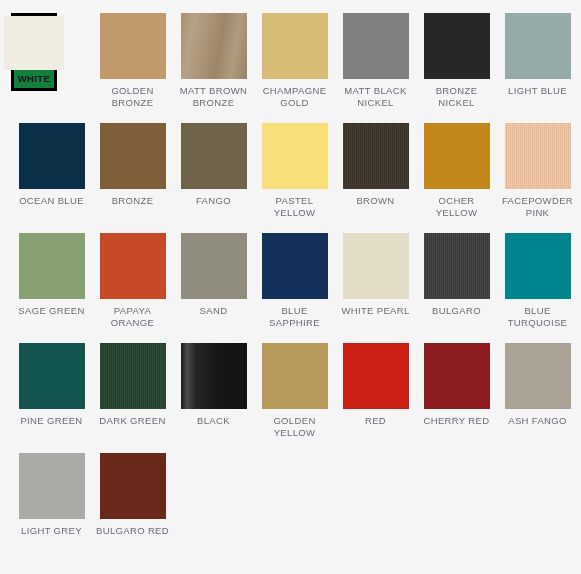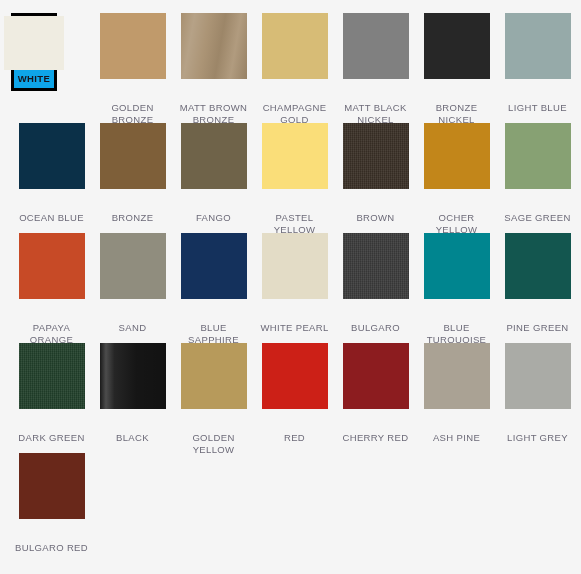--- a/index.html
+++ b/index.html
@@ -85,41 +85,41 @@
     background: linear-gradient(90deg,
       rgba(255,255,255,0.00) 0%,
       rgba(255,255,255,0.22) 9%,
       rgba(255,255,255,0.05) 22%,
       rgba(0,0,0,0.18) 55%,
       rgba(0,0,0,0.30) 100%);
     pointer-events: none;
   }
 
   .swatch-label {
-    margin-top: 23px;
+    margin-top: 6px;
     width: 78px;
     text-align: center;
     font-size: 9.5px;
     line-height: 11.5px;
     letter-spacing: 0.35px;
     color: #6c6a78;
     font-family: "Liberation Sans", sans-serif;
     word-break: break-word;
   }
 
   
   .swatch-cell.selected {
     align-items: flex-start;
   }
 
   .swatch-cell.selected .selected-box {
     width: 46px;
     box-sizing: border-box;
     border: 3px solid #000000;
-    background: #0ea5e9;
+    background: #15803d;
     display: flex;
     flex-direction: column;
     align-items: center;
   }
 
   .swatch-cell.selected .swatch-chip {
     width: 60px;
     height: 54px;
     flex: 0 0 54px;
   }
@@ -187,20 +187,24 @@
     </div>
     <div class="swatch-cell">
       <div class="swatch-chip grain" style="background-color: rgb(58, 48, 38);"></div>
       <div class="swatch-label">BROWN</div>
     </div>
     <div class="swatch-cell">
       <div class="swatch-chip" style="background-color: rgb(194, 134, 26);"></div>
       <div class="swatch-label">OCHER YELLOW</div>
     </div>
     <div class="swatch-cell">
+      <div class="swatch-chip grain" style="background-color: rgb(246, 200, 164);"></div>
+      <div class="swatch-label">FACEPOWDER PINK</div>
+    </div>
+    <div class="swatch-cell">
       <div class="swatch-chip" style="background-color: rgb(135, 161, 115);"></div>
       <div class="swatch-label">SAGE GREEN</div>
     </div>
     <div class="swatch-cell">
       <div class="swatch-chip" style="background-color: rgb(199, 74, 38);"></div>
       <div class="swatch-label">PAPAYA ORANGE</div>
     </div>
     <div class="swatch-cell">
       <div class="swatch-chip" style="background-color: rgb(144, 141, 126);"></div>
       <div class="swatch-label">SAND</div>
@@ -240,21 +244,21 @@
     <div class="swatch-cell">
       <div class="swatch-chip" style="background-color: rgb(204, 32, 23);"></div>
       <div class="swatch-label">RED</div>
     </div>
     <div class="swatch-cell">
       <div class="swatch-chip" style="background-color: rgb(140, 28, 31);"></div>
       <div class="swatch-label">CHERRY RED</div>
     </div>
     <div class="swatch-cell">
       <div class="swatch-chip" style="background-color: rgb(170, 162, 148);"></div>
-      <div class="swatch-label">ASH PINE</div>
+      <div class="swatch-label">ASH FANGO</div>
     </div>
     <div class="swatch-cell">
       <div class="swatch-chip" style="background-color: rgb(170, 171, 166);"></div>
       <div class="swatch-label">LIGHT GREY</div>
     </div>
     <div class="swatch-cell">
       <div class="swatch-chip" style="background-color: rgb(105, 40, 26);"></div>
       <div class="swatch-label">BULGARO RED</div>
     </div>
     <div class="swatch-cell empty"></div>

